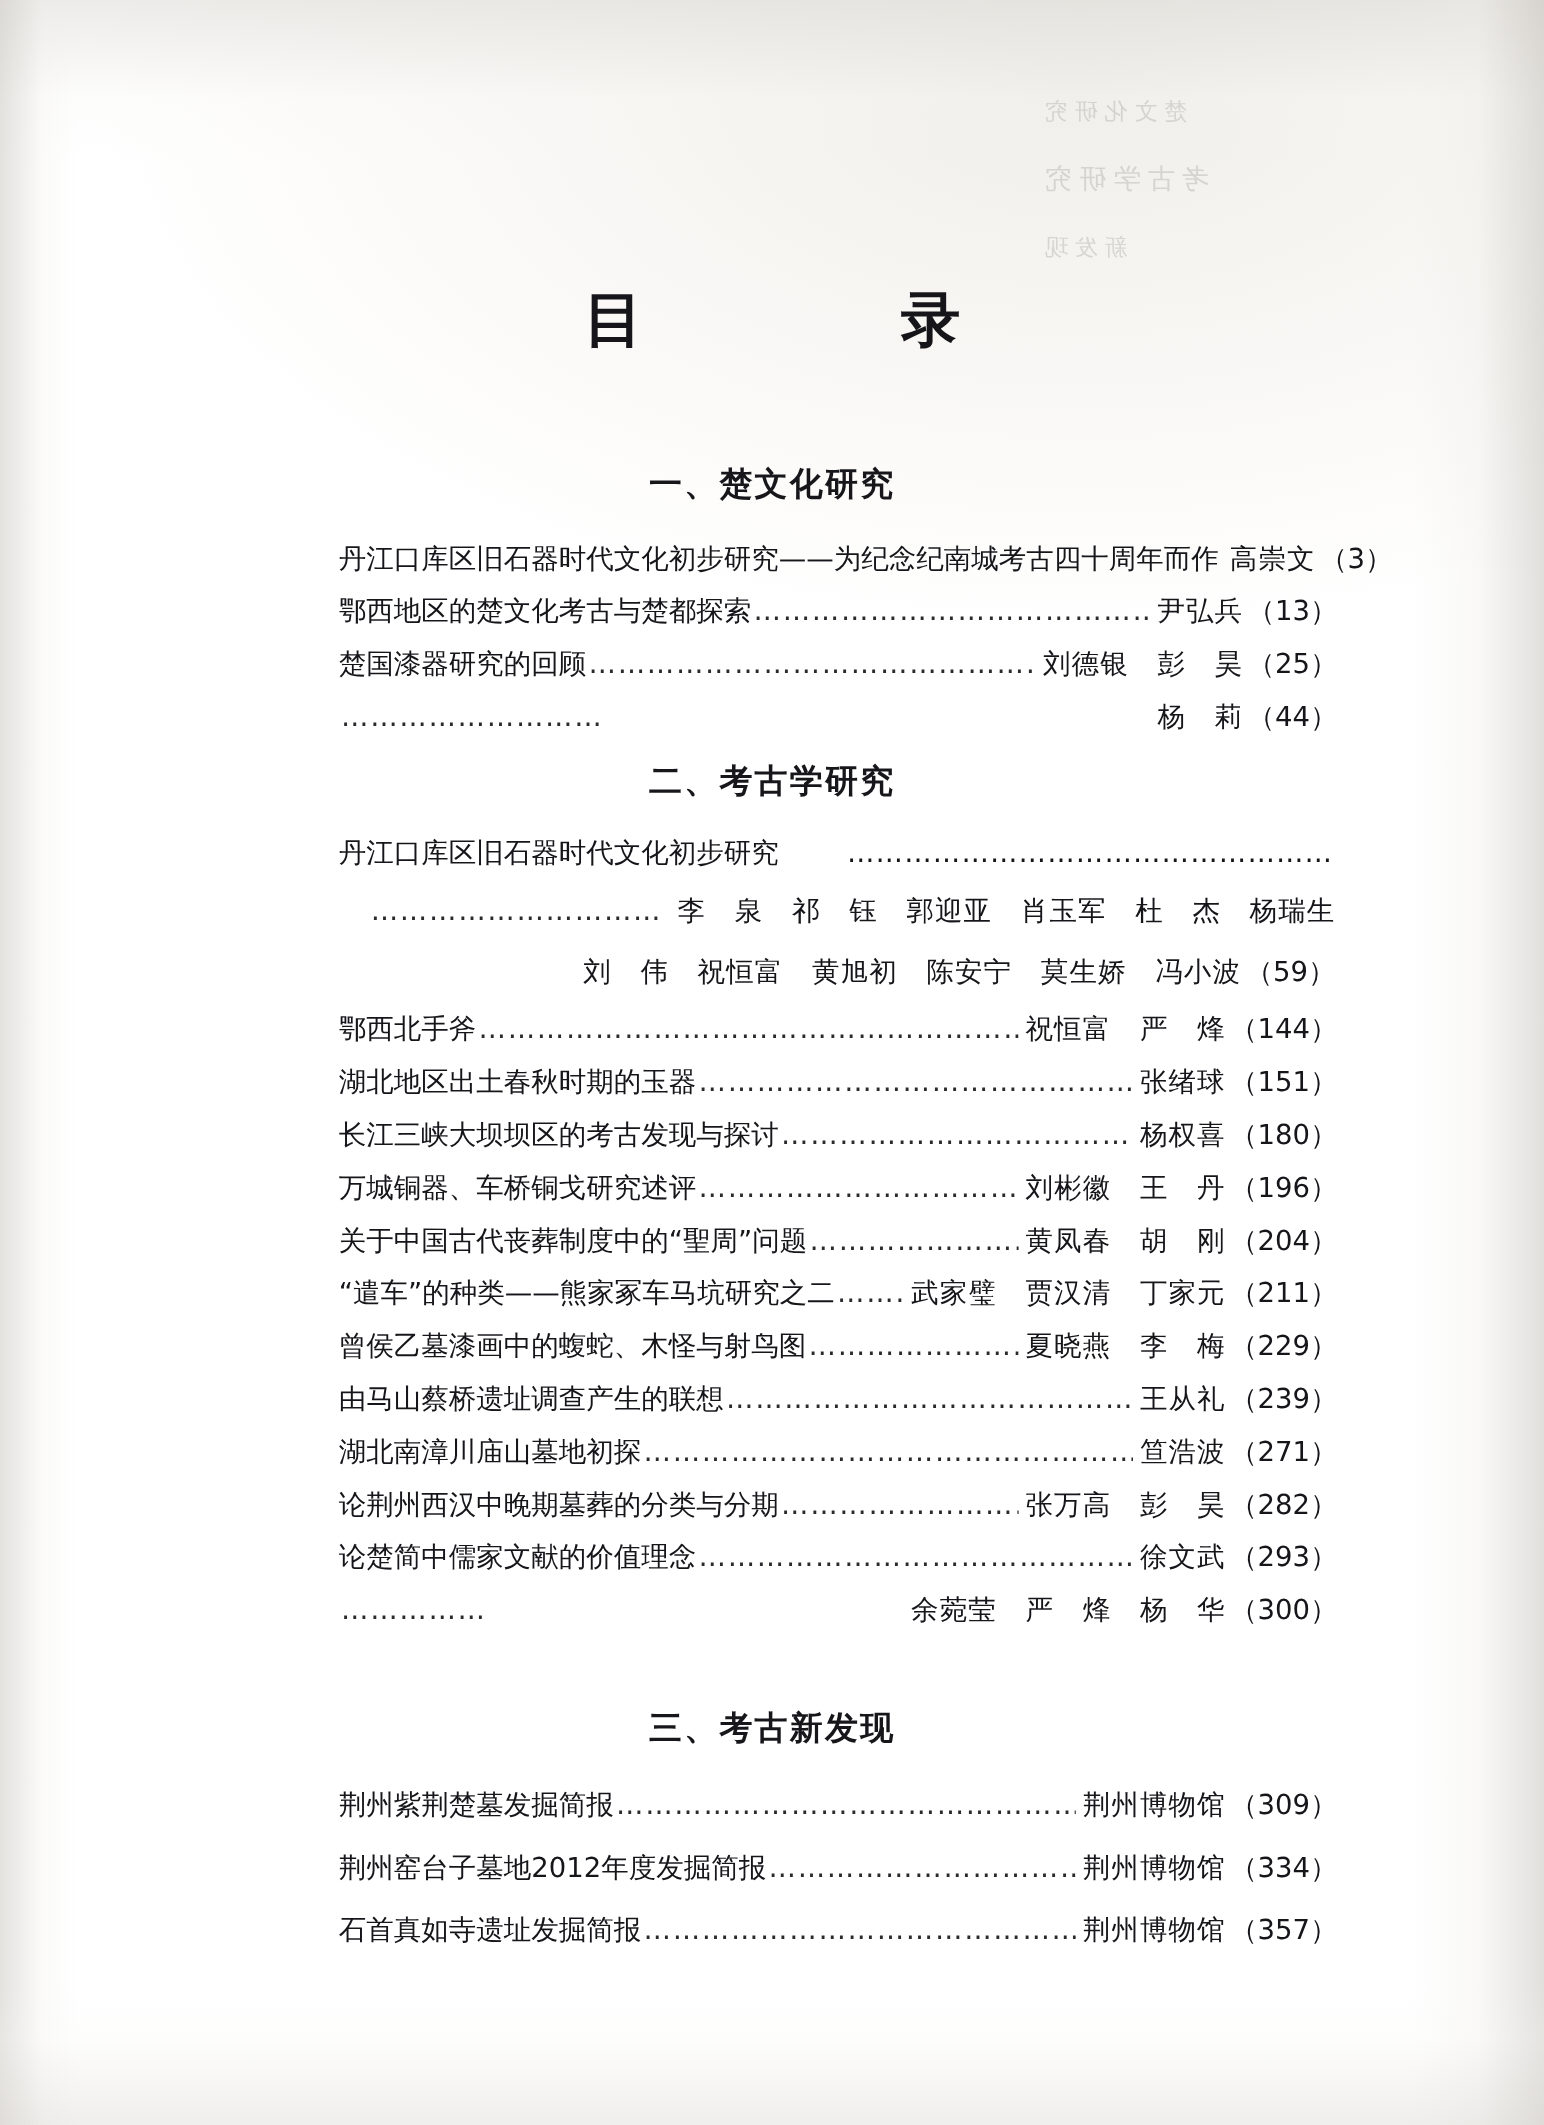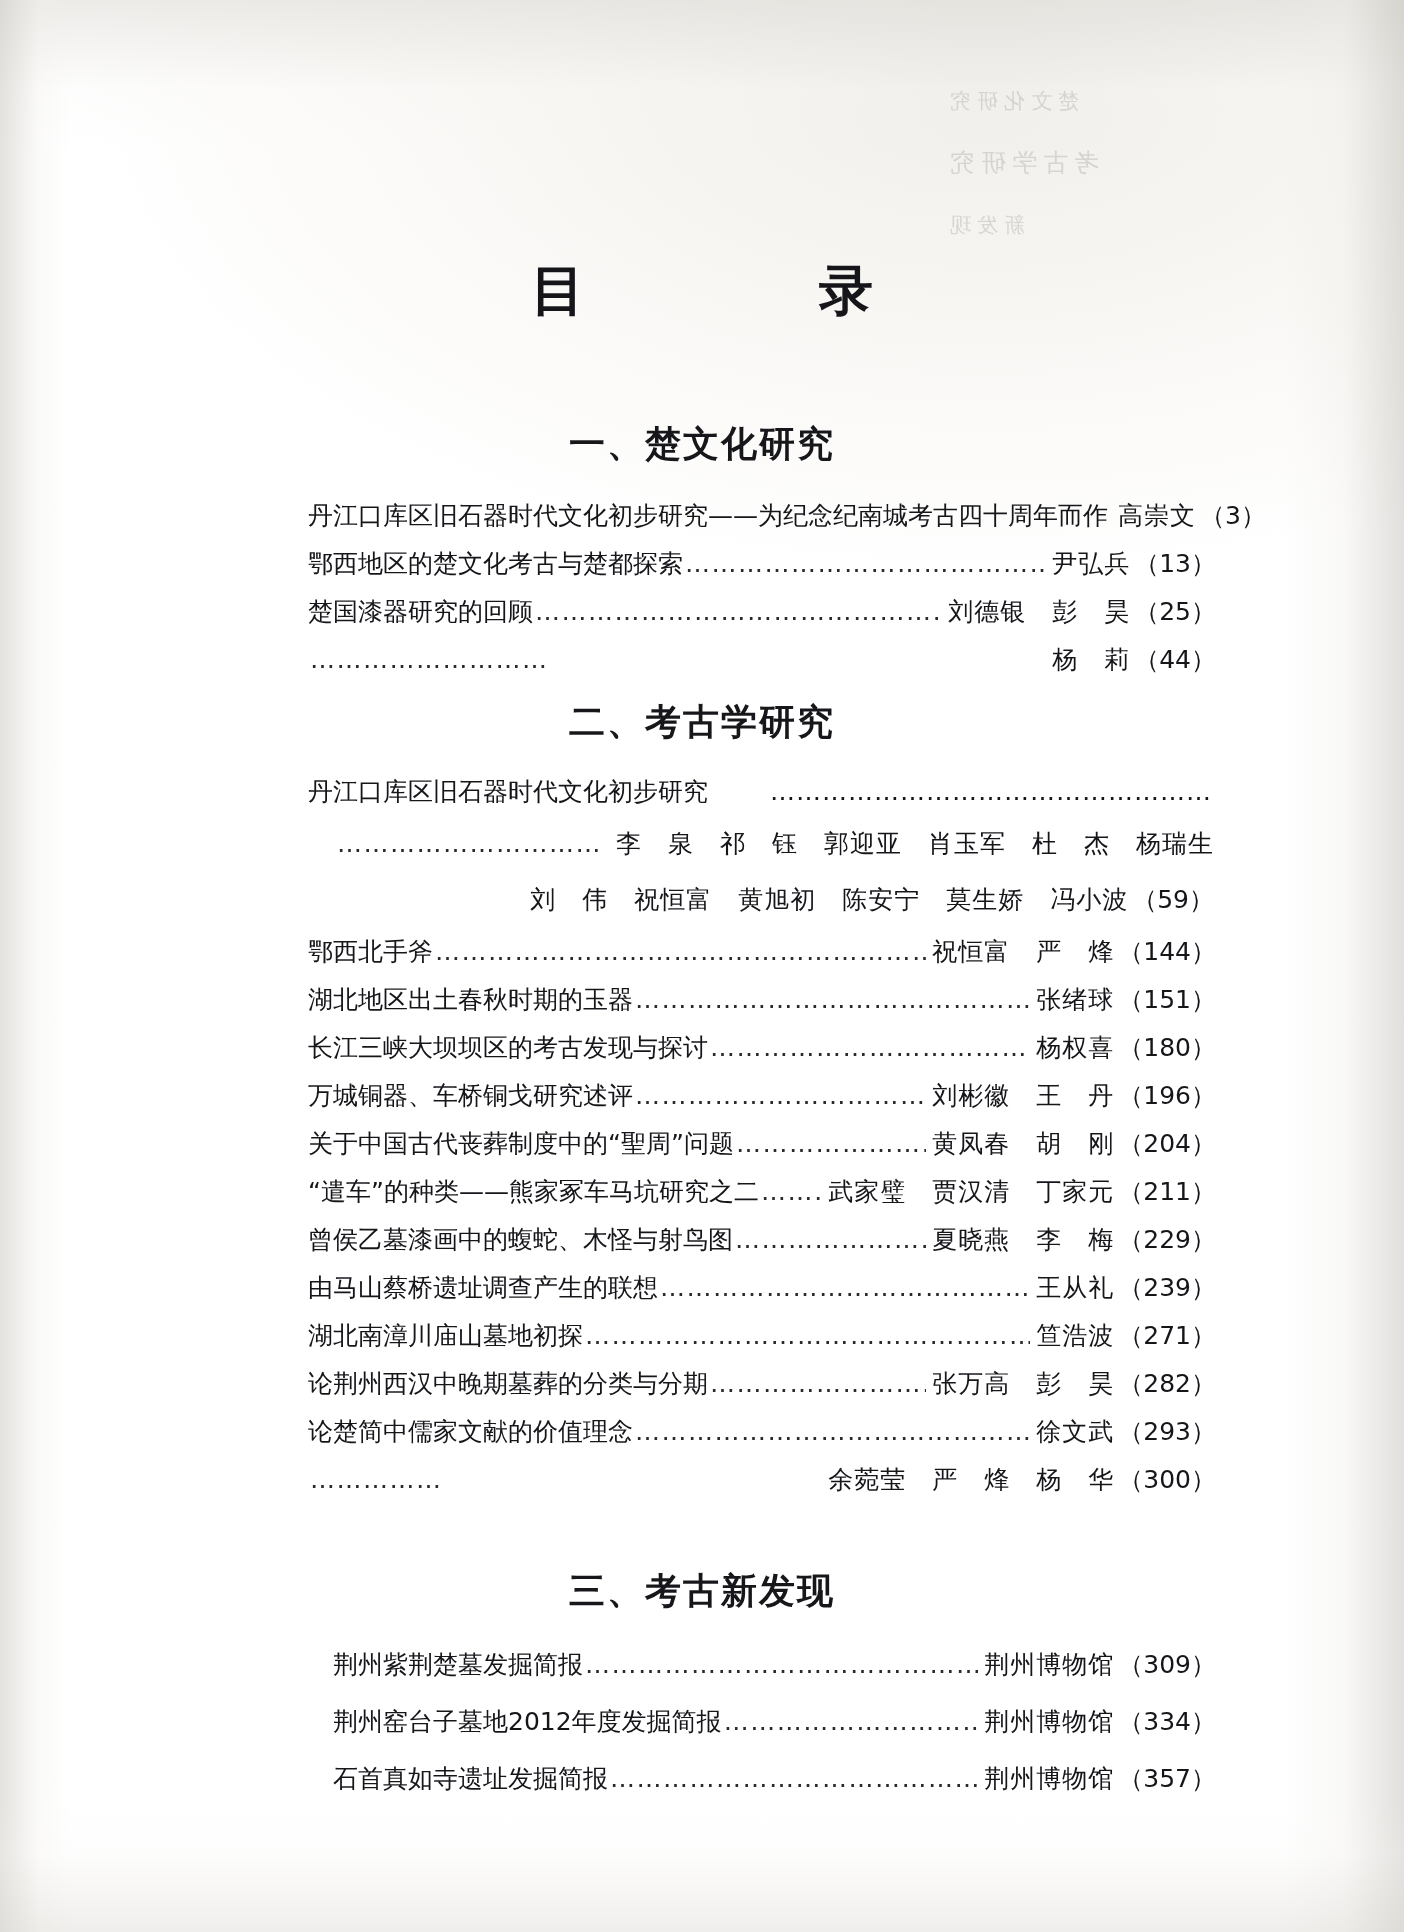--- a/index.html
+++ b/index.html
@@ -84,21 +84,21 @@
     letter-spacing: 42px;
     text-indent: 42px;
     color: #16161a;
     margin-top: 255px;
     margin-bottom: 0;
   }
 
   .section-head {
     text-align: center;
     font-family: "DejaVu Sans", "Liberation Sans", sans-serif;
-    font-size: 36px;
+    font-size: 30px;
     font-weight: bold;
     color: #17171b;
     letter-spacing: 2px;
   }
   .sec1 { margin-top: 92px; }
   .sec2 { margin-top: 26px; }
   .sec3 { margin-top: 52px; }
 
   .entries {
     margin: 0 auto;
@@ -156,21 +156,21 @@
   .cont-line .names {
     letter-spacing: 1px;
   }
 
   .g1 { margin-top: 34px; }
   .g1 .toc-entry { margin-bottom: 23px; }
   .g2 { margin-top: 32px; }
   .g2 .toc-entry { margin-bottom: 23px; justify-content: space-between; }
   .g2 .cont-line { margin-bottom: 23px; }
   .g3 { margin-top: 36px; }
-  .g3 .toc-entry { margin-bottom: 32px; margin-left: 25px; }
+  .g3 .toc-entry { margin-bottom: 32px; }
 
   .no-dots .e-dots { visibility: hidden; }
 </style>
 </head>
 <body>
 
 <div class="page">
 
   <div class="edge-top"></div>
   <div class="edge-left"></div>

